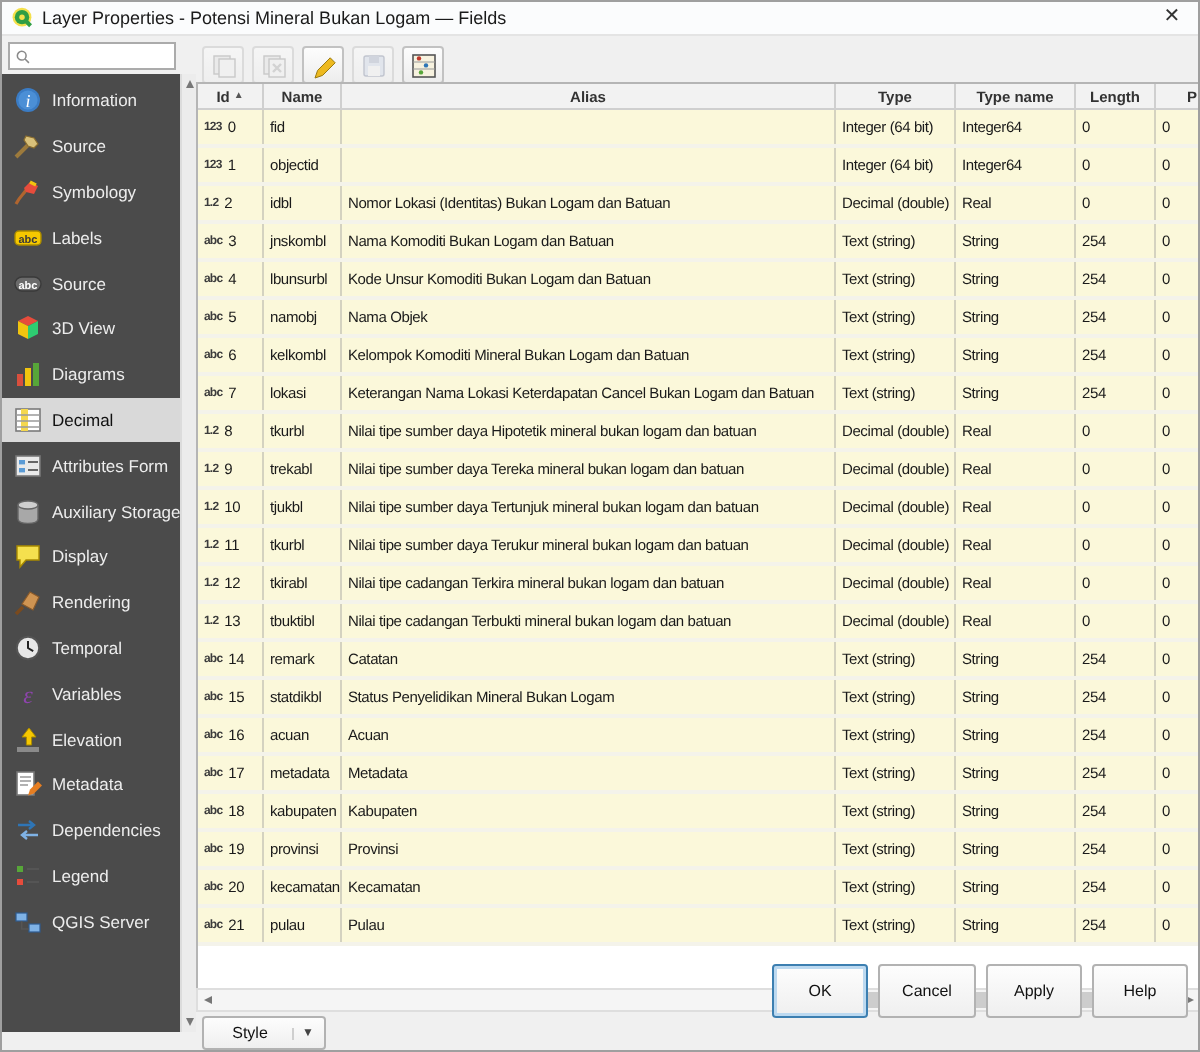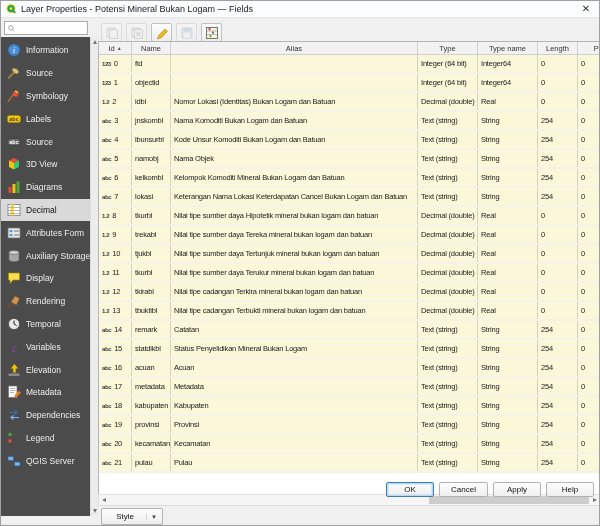--- a/index.html
+++ b/index.html
@@ -32,38 +32,38 @@
   .sb-icon { width:15px; height:15px; flex:0 0 15px; display:flex; align-items:center; justify-content:center; }
   .sb-icon svg { width:14px; height:14px; display:block; }
   .sidebar-scrollbar { position:absolute; right:0; top:0; bottom:0; width:8px; background:#ececec; border-left:1px solid #dcdcdc; }
   .sb-arrow { position:absolute; left:1.5px; width:0; height:0; }
   .sb-arrow.up { top:3px; border-left:2.5px solid transparent; border-right:2.5px solid transparent; border-bottom:4px solid #777; }
   .sb-arrow.down { bottom:3px; border-left:2.5px solid transparent; border-right:2.5px solid transparent; border-top:4px solid #777; }
 
   
   .table-area { position:absolute; left:97px; top:40px; width:503px; height:453px; background:#fff; border-top:1px solid #b5b5b5; border-left:1px solid #b5b5b5; overflow:hidden; }
   .thead { display:flex; height:13px; background:#f2f2f2; border-bottom:1px solid #cfcfcf; }
-  .th { font-size:7.5px; color:#333; display:flex; align-items:center; justify-content:center; gap:2px; border-right:1px solid #cfcfcf; white-space:nowrap; overflow:hidden; flex:0 0 auto; }
+  .th { font-size:7.5px; color:#333; display:flex; align-items:center; justify-content:center; gap:2px; border-right:1px solid #cfcfcf; white-space:nowrap; overflow:hidden; flex:0 0 auto;font-weight:bold; }
   .sort-icon { font-size:5px; color:#555; }
   .trow { display:flex; height:19px; background:#fbf8da; border-bottom:2px solid #f4f3ea; }
   .td { font-size:7.5px; color:#1a1a1a; display:flex; align-items:center; padding-left:3px; border-right:1px solid #d4d2c0; white-space:nowrap; overflow:hidden; letter-spacing:-0.2px; flex:0 0 auto; }
   .type-glyph { font-size:6px; font-weight:700; color:#3c3c3c; margin-right:3px; letter-spacing:-0.4px; }
 
   
   .hscroll { position:absolute; left:97px; top:493px; width:503px; height:12px; background:#f5f5f5; border:1px solid #dedede; }
   .hs-arrow { position:absolute; top:3px; width:0; height:0; }
   .hs-arrow.left { left:3px; border-top:2.5px solid transparent; border-bottom:2.5px solid transparent; border-right:4px solid #777; }
   .hs-arrow.right { right:3px; border-top:2.5px solid transparent; border-bottom:2.5px solid transparent; border-left:4px solid #777; }
   .hscroll-thumb { position:absolute; left:330px; top:1px; width:160px; height:8px; background:#cdcdcd; }
 
   
   .style-btn { position:absolute; left:100px; top:507px; width:62px; height:17px; background:linear-gradient(#fdfdfd,#efefef); border:1px solid #b2b2b2; border-radius:2px; display:flex; align-items:center; font-size:8px; color:#111; padding:0 5px; }
   .style-label { flex:1; text-align:center; }
   .style-caret { font-size:6px; color:#444; border-left:1px solid #cfcfcf; padding-left:4px; margin-left:3px; }
-  .footer-btn { position:absolute; top:481px; height:15px; background:linear-gradient(#fdfdfd,#efefef); border:1px solid #b2b2b2; border-radius:2px; font-size:8px; color:#111; display:flex; align-items:center; justify-content:center; }
+  .footer-btn { position:absolute; top:481px; height:27px; background:linear-gradient(#fdfdfd,#efefef); border:1px solid #b2b2b2; border-radius:2px; font-size:8px; color:#111; display:flex; align-items:center; justify-content:center; }
   .footer-btn.ok { left:385px; width:48px; border-color:#3c7fb1; box-shadow:0 0 0 1.5px #bcd9f0 inset; }
   .footer-btn.cancel { left:438px; width:49px; }
   .footer-btn.apply { left:492px; width:48px; }
   .footer-btn.help { left:545px; width:48px; }
 </style>
 </head>
 <body>
 
 <div class="window">
 

